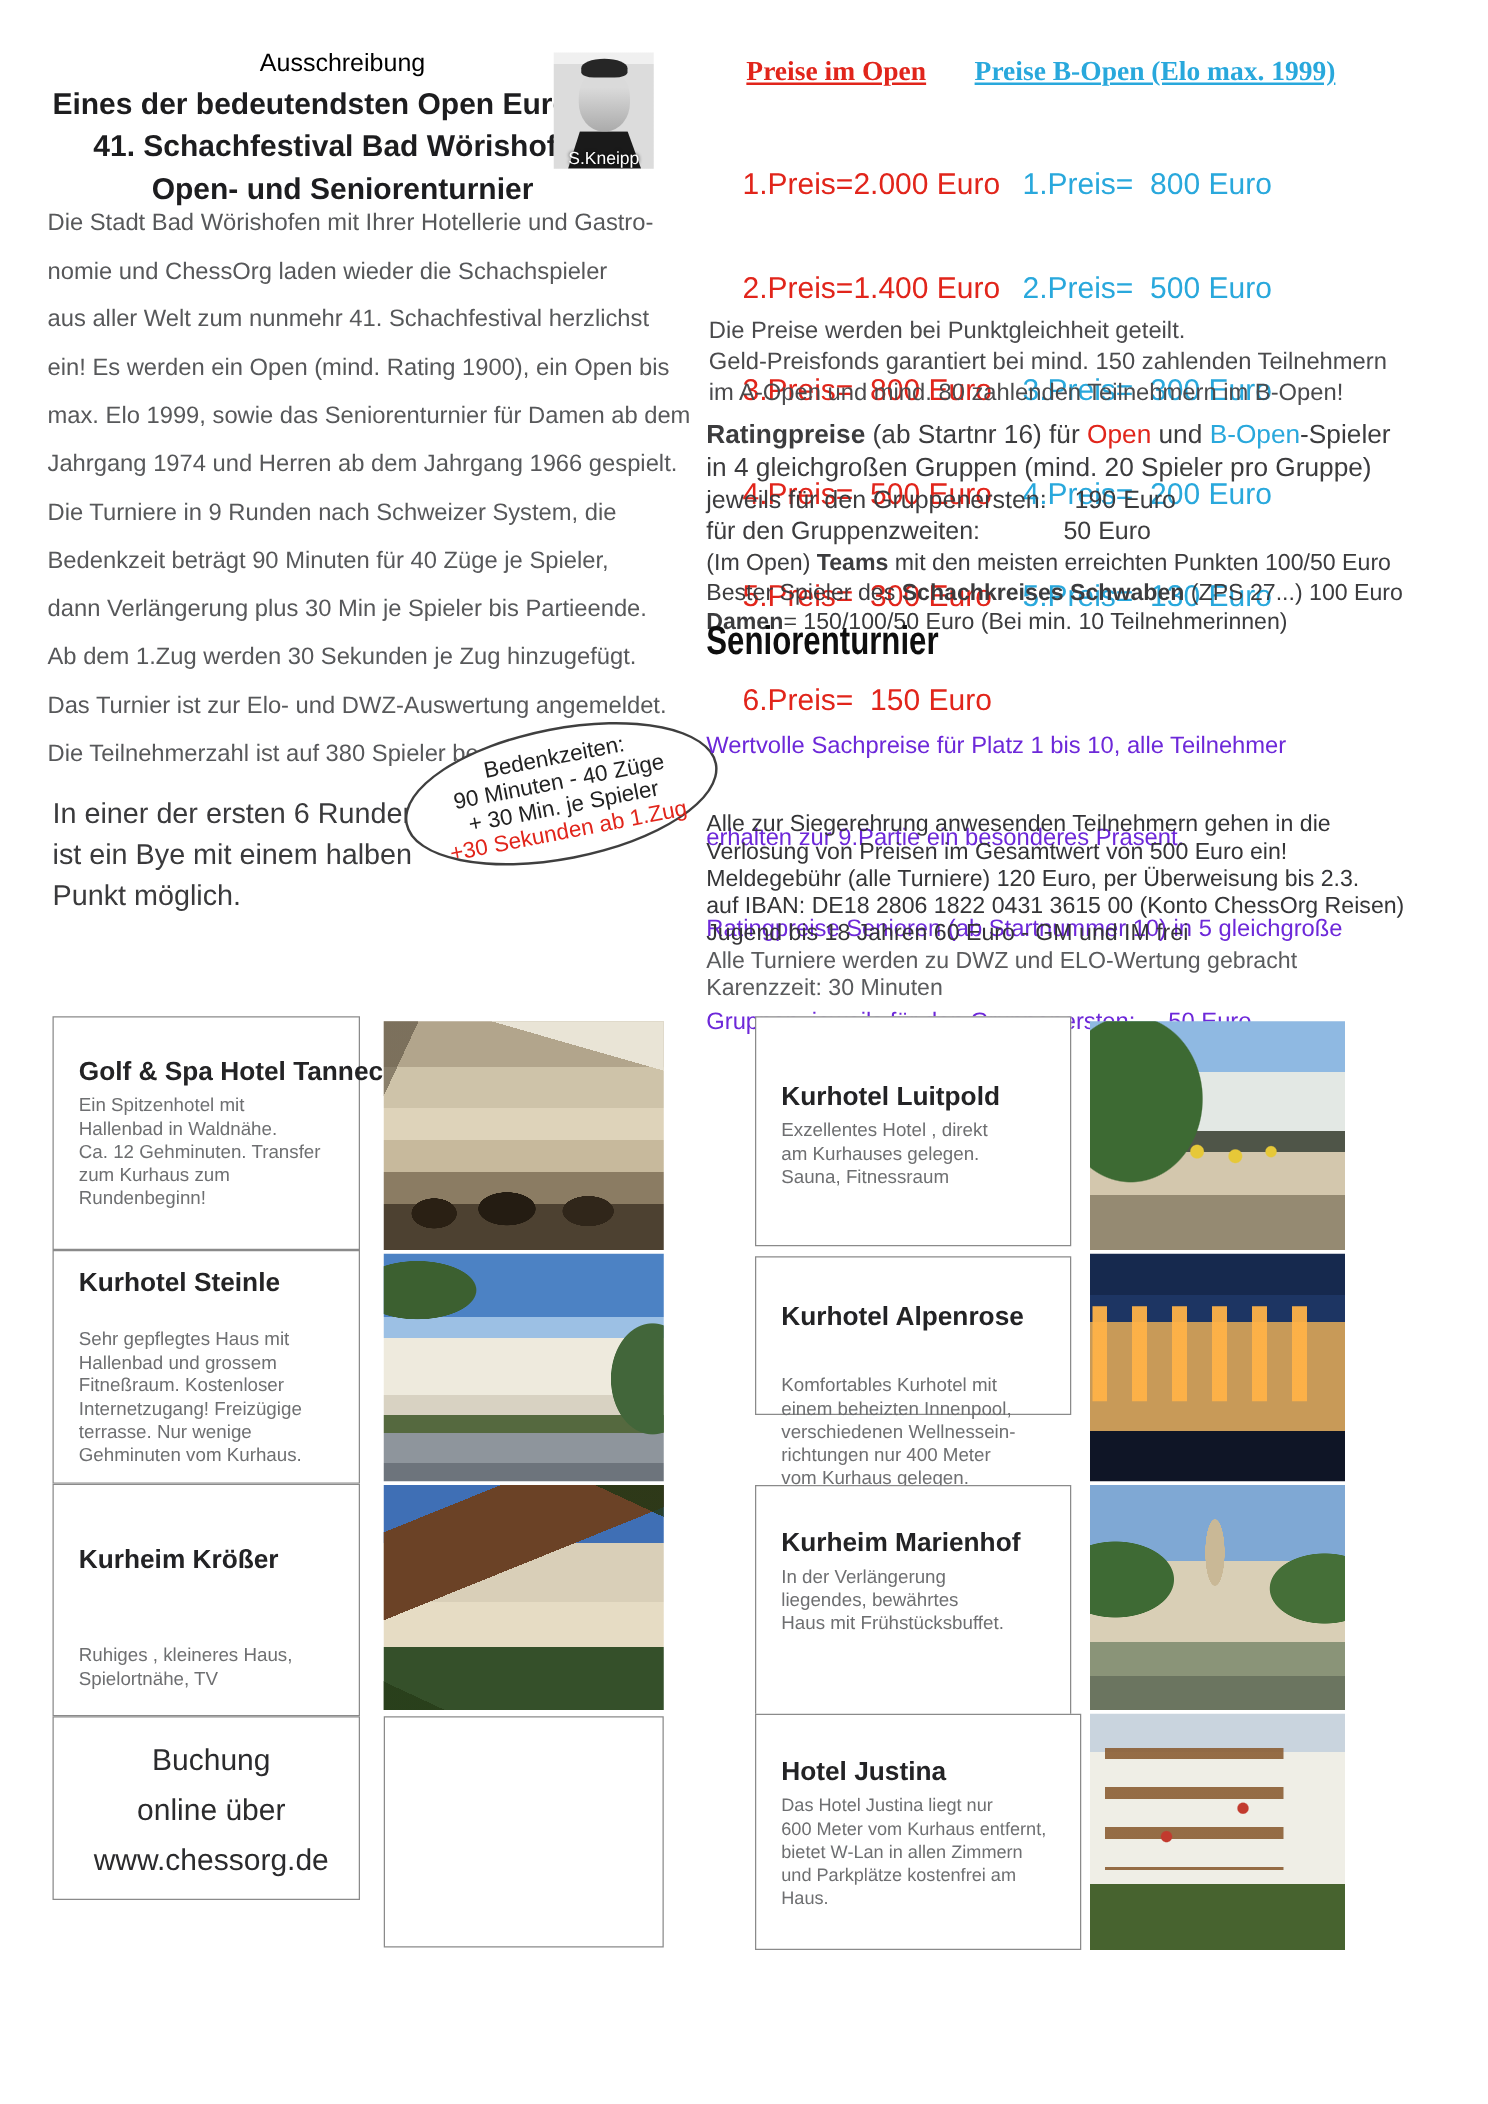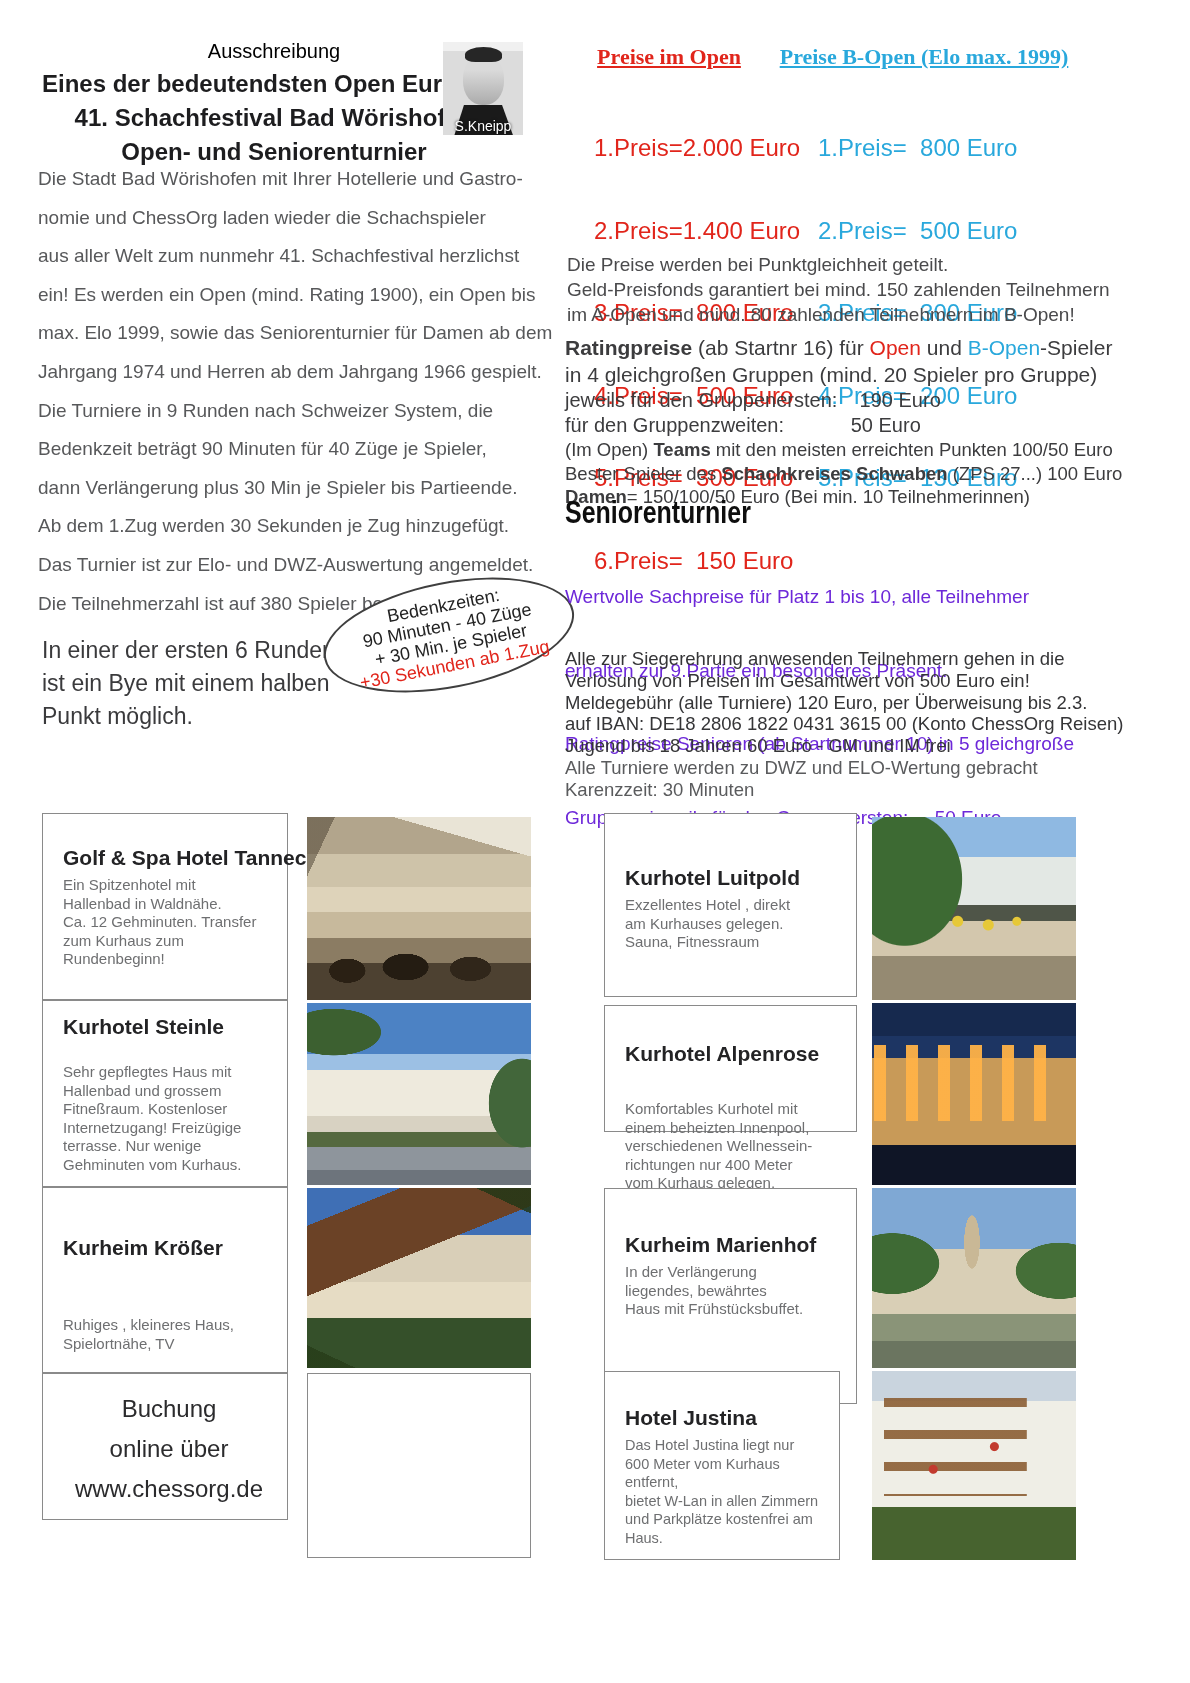--- a/index.html
+++ b/index.html
@@ -255,27 +255,27 @@
 Sauna, Fitnessraum</div>
   </div>
   <div class="card" style="left:604px;top:1005px;width:253px;height:127px;padding-top:36px;">
     <div class="hname">Kurhotel Alpenrose</div>
     <div class="hdesc" style="margin-top:34px;">Komfortables Kurhotel mit
 einem beheizten Innenpool,
 verschiedenen Wellnessein-
 richtungen nur 400 Meter
 vom Kurhaus  gelegen.</div>
   </div>
-  <div class="card" style="left:604px;top:1188px;width:253px;height:216px;padding-top:44px;">
+  <div class="card" style="left:604px;top:1188px;width:253px;height:216px;padding-top:34px;">
     <div class="hname">Kurheim Marienhof</div>
     <div class="hdesc">In der Verlängerung
 liegendes, bewährtes
 Haus mit Frühstücksbuffet.</div>
   </div>
-  <div class="card" style="left:604px;top:1371px;width:236px;height:189px;padding-top:34px;padding-right:4px;">
+  <div class="card" style="left:604px;top:1371px;width:261px;height:189px;padding-top:34px;padding-right:4px;">
     <div class="hname">Hotel Justina</div>
     <div class="hdesc" style="font-size:14.5px;">Das Hotel Justina liegt nur
 600 Meter vom Kurhaus entfernt,
 bietet W-Lan in allen Zimmern
 und Parkplätze kostenfrei am
 Haus.</div>
   </div>
 
   <div class="photo ph-tanneck" style="left:307px;top:817px;width:224px;height:183px;"></div>
   <div class="photo ph-steinle" style="left:307px;top:1003px;width:224px;height:182px;"></div>

